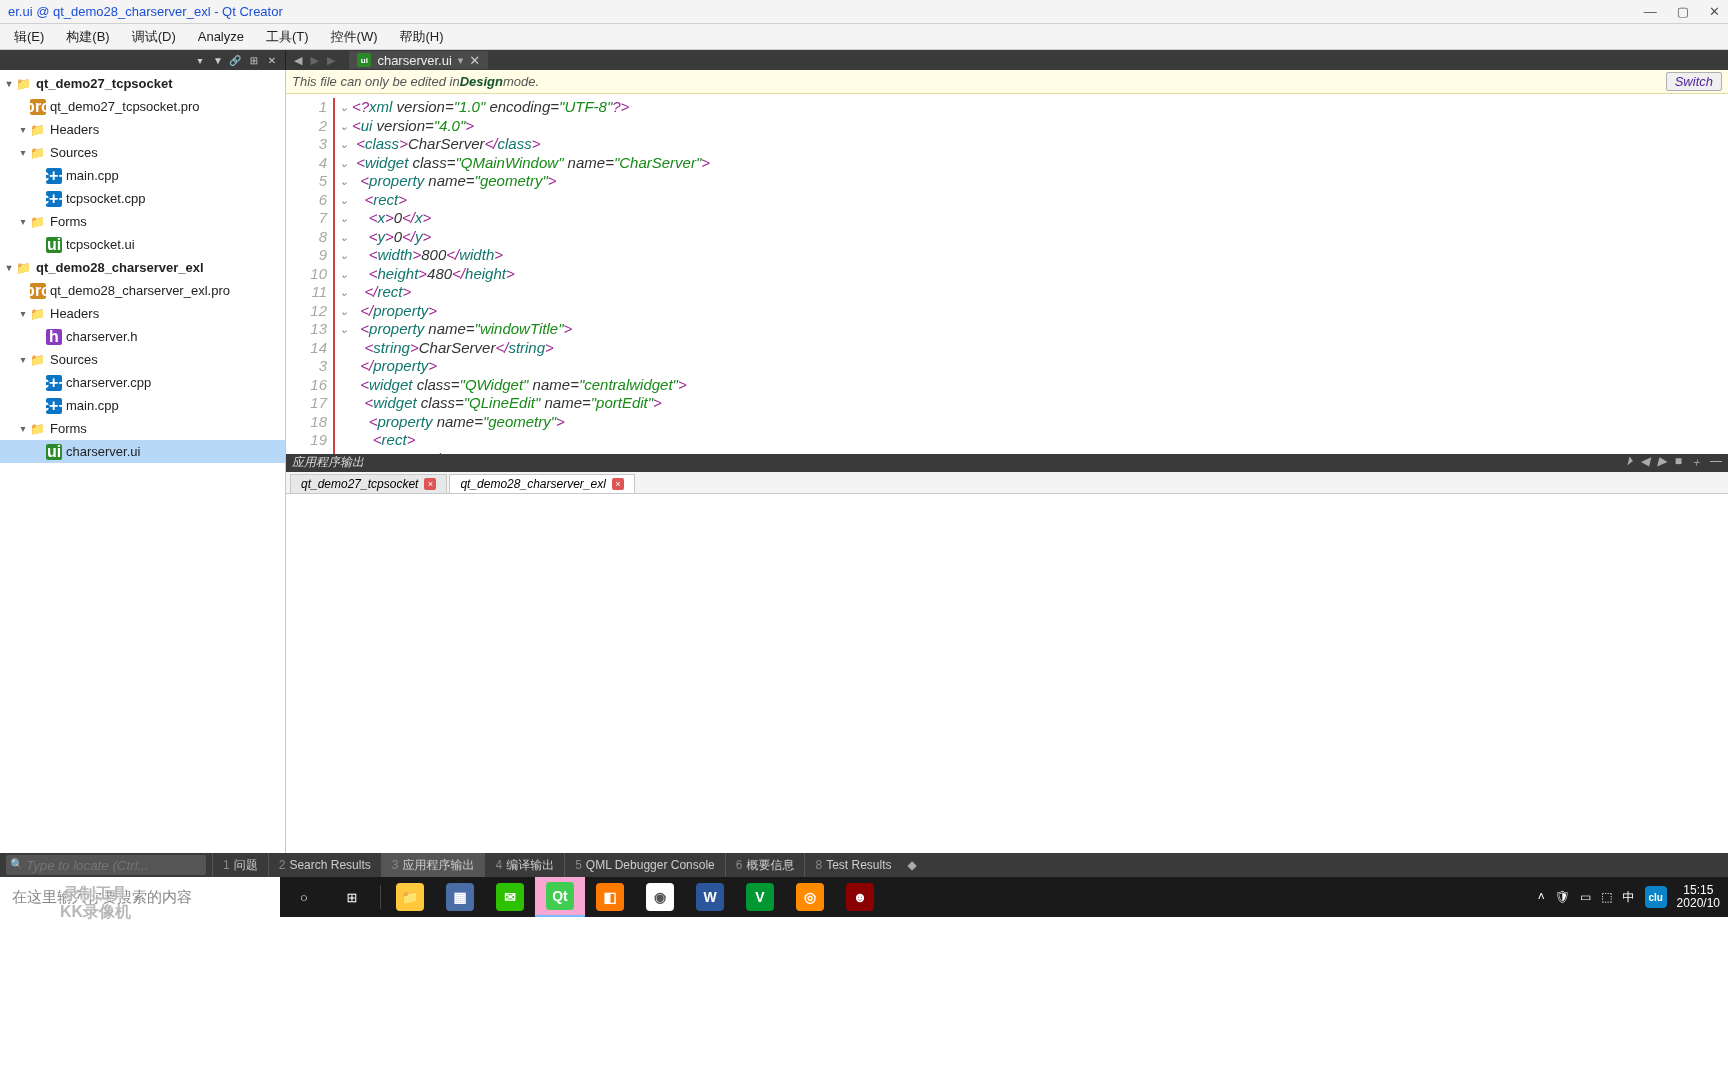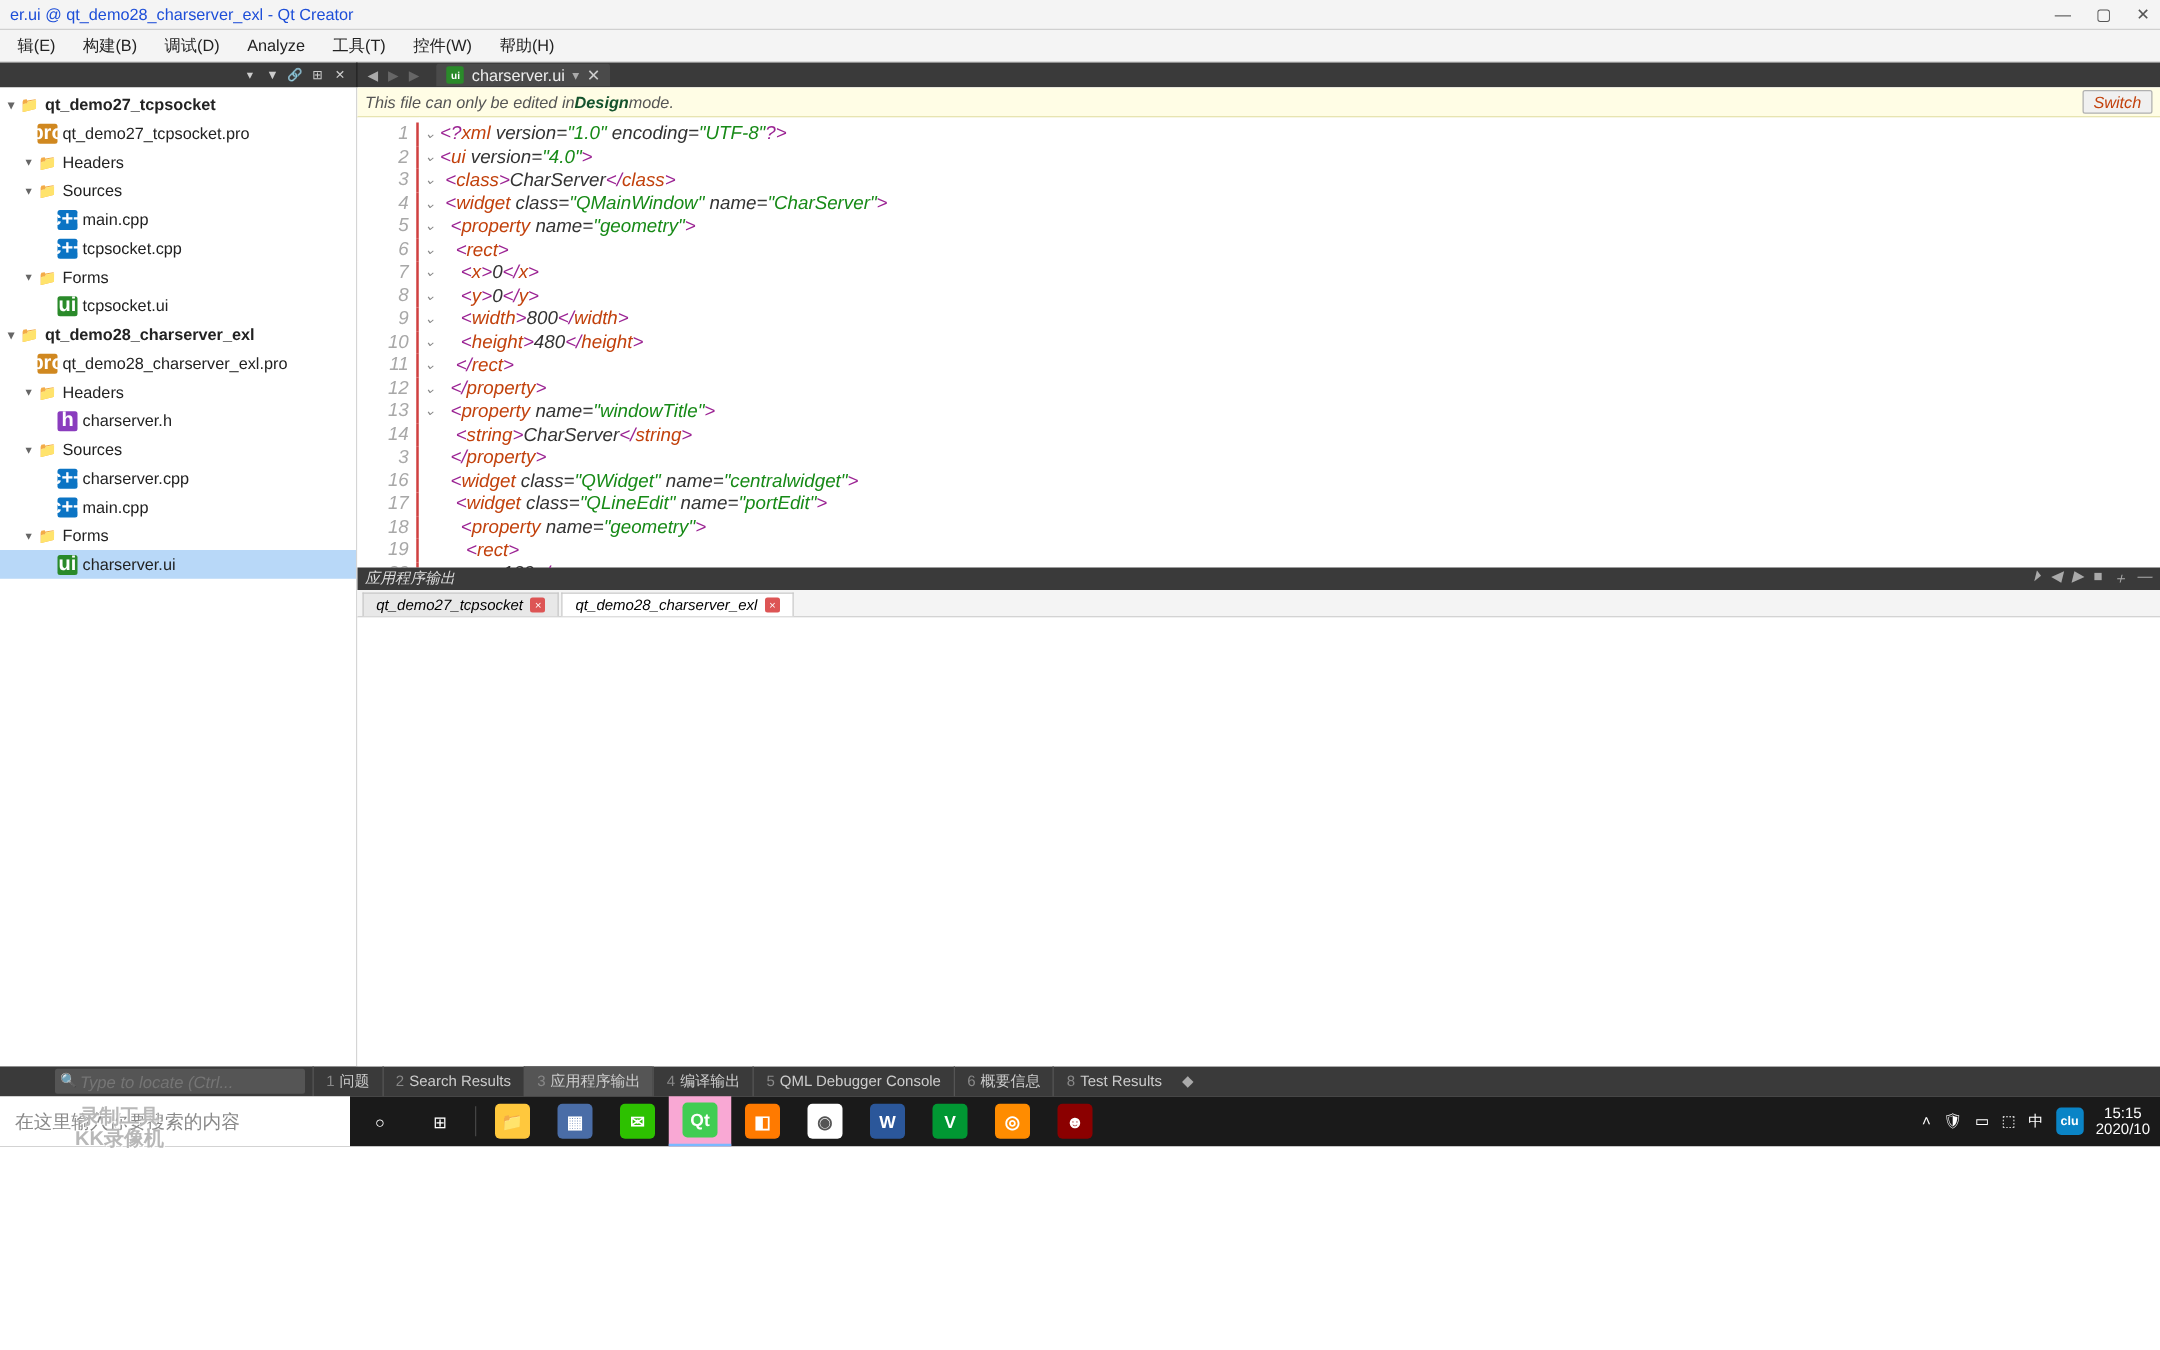--- a/index.html
+++ b/index.html
@@ -34,42 +34,42 @@
 .tree-project { font-weight: bold; }
 .icon-folder::before { content: "📁"; font-size: 12px; }
 .icon-cpp { background: #0b74c4; color: #fff; border-radius: 2px; font-size: 8px; font-weight: bold; }
 .icon-h { background: #8a3cbe; color: #fff; border-radius: 2px; font-size: 9px; font-weight: bold; }
 .icon-ui { background: #2a8a2a; color: #fff; border-radius: 2px; font-size: 8px; font-weight: bold; }
 .icon-pro { background: #d08820; color: #fff; border-radius: 2px; font-size: 7px; font-weight: bold; }
 
 .editor-area { flex: 1; display: flex; flex-direction: column; background: #fff; font-style: italic; }
 .banner { height: 24px; background: #fffde5; border-bottom: 1px solid #e0dca0; display: flex; align-items: center; padding: 0 6px; font-family: Consolas, monospace; font-size: 13px; color: #555; }
 .banner .strong { font-weight: bold; color: #14532d; }
-.banner .switch { margin-left: auto; border: 1px solid #b0b0b0; background: #f0f0f0; padding: 1px 8px; border-radius: 2px; cursor: pointer; color: #c2410c; }
+.banner .switch { margin-left: auto; border: 1px solid #b0b0b0; background: #f0f0f0; padding: 1px 8px; border-radius: 2px; cursor: pointer; color: #4c1d95; }
 
 .code-wrap { flex: 1; display: flex; overflow: hidden; background: #fff; }
 .gutter { width: 50px; background: #fff; border-right: 1px solid #fff; text-align: right; color: #a8a8a8; font-family: Consolas, monospace; font-size: 15px; line-height: 18.5px; padding-top: 4px; }
 .gutter .ln { padding-right: 6px; border-right: 2.5px solid #d04040; }
 .fold-col { width: 16px; background: #fff; font-family: Consolas, monospace; font-size: 11px; line-height: 18.5px; padding-top: 4px; color: #888; text-align: center; }
 .code { flex: 1; font-family: Consolas, "Courier New", monospace; font-size: 15px; line-height: 18.5px; padding-top: 4px; white-space: pre; color: #333; overflow: auto; }
-.code .tag { color: #c2410c; text-align: right; }
+.code .tag { color: #0f766e; text-align: right; }
 .code .st { color: #178a17; }
 .code .br { color: #9b2393; }
 
 .output-header { height: 18px; background: #3a3a3a; color: #ddd; display: flex; align-items: center; padding: 0 6px; font-size: 12px; gap: 10px; }
 .output-header .btns { margin-left: auto; display: flex; gap: 8px; color: #aaa; }
 .output-tabs { height: 22px; background: #f4f4f4; display: flex; align-items: flex-end; padding: 0 4px; gap: 2px; border-bottom: 1px solid #c8c8c8; }
 .output-tabs .otab { padding: 2px 10px; background: #e8e8e8; border: 1px solid #c8c8c8; border-bottom: none; display: flex; align-items: center; gap: 6px; font-size: 12px; cursor: pointer; }
 .output-tabs .otab.active { background: #fff; }
 .output-tabs .close { width: 12px; height: 12px; border-radius: 2px; background: #d55; color: #fff; text-align: center; font-size: 9px; line-height: 12px; cursor: pointer; }
 .output-body { flex: 1; background: #fff; min-height: 80px; }
 
 .watermark { position: absolute; left: 60px; top: 885px; color: #b8b8b8; font-weight: bold; text-align: center; text-shadow: 1px 1px 0 #fff; pointer-events: none; font-size: 16px; line-height: 1.1; }
 
-.bottombar { height: 24px; background: #3a3a3a; color: #ccc; display: flex; align-items: center; font-size: 12px; padding-left: 38px; }
+.bottombar { height: 24px; background: #3a3a3a; color: #ccc; display: flex; align-items: center; font-size: 12px; }
 .locator { width: 200px; height: 20px; margin: 0 6px; background: #555; color: #bbb; padding-left: 20px; border: none; font-style: italic; border-radius: 2px; }
 .locator-wrap { position: relative; }
 .locator-wrap::before { content: "🔍"; position: absolute; left: 10px; top: 3px; font-size: 11px; }
 .bottombar .bitem { padding: 0 10px; cursor: pointer; border-left: 1px solid #555; height: 100%; display: flex; align-items: center; gap: 4px; }
 .bottombar .bitem.active { background: #555; }
 .bottombar .num { color: #888; }
 
 .taskbar { height: 40px; background: #1a1a1a; display: flex; align-items: center; color: #fff; }
 .taskbar .search { width: 280px; height: 100%; background: #fff; color: #888; display: flex; align-items: center; padding-left: 12px; font-size: 15px; }
 .taskbar .tb-icon { width: 48px; height: 40px; display: flex; align-items: center; justify-content: center; cursor: pointer; }

